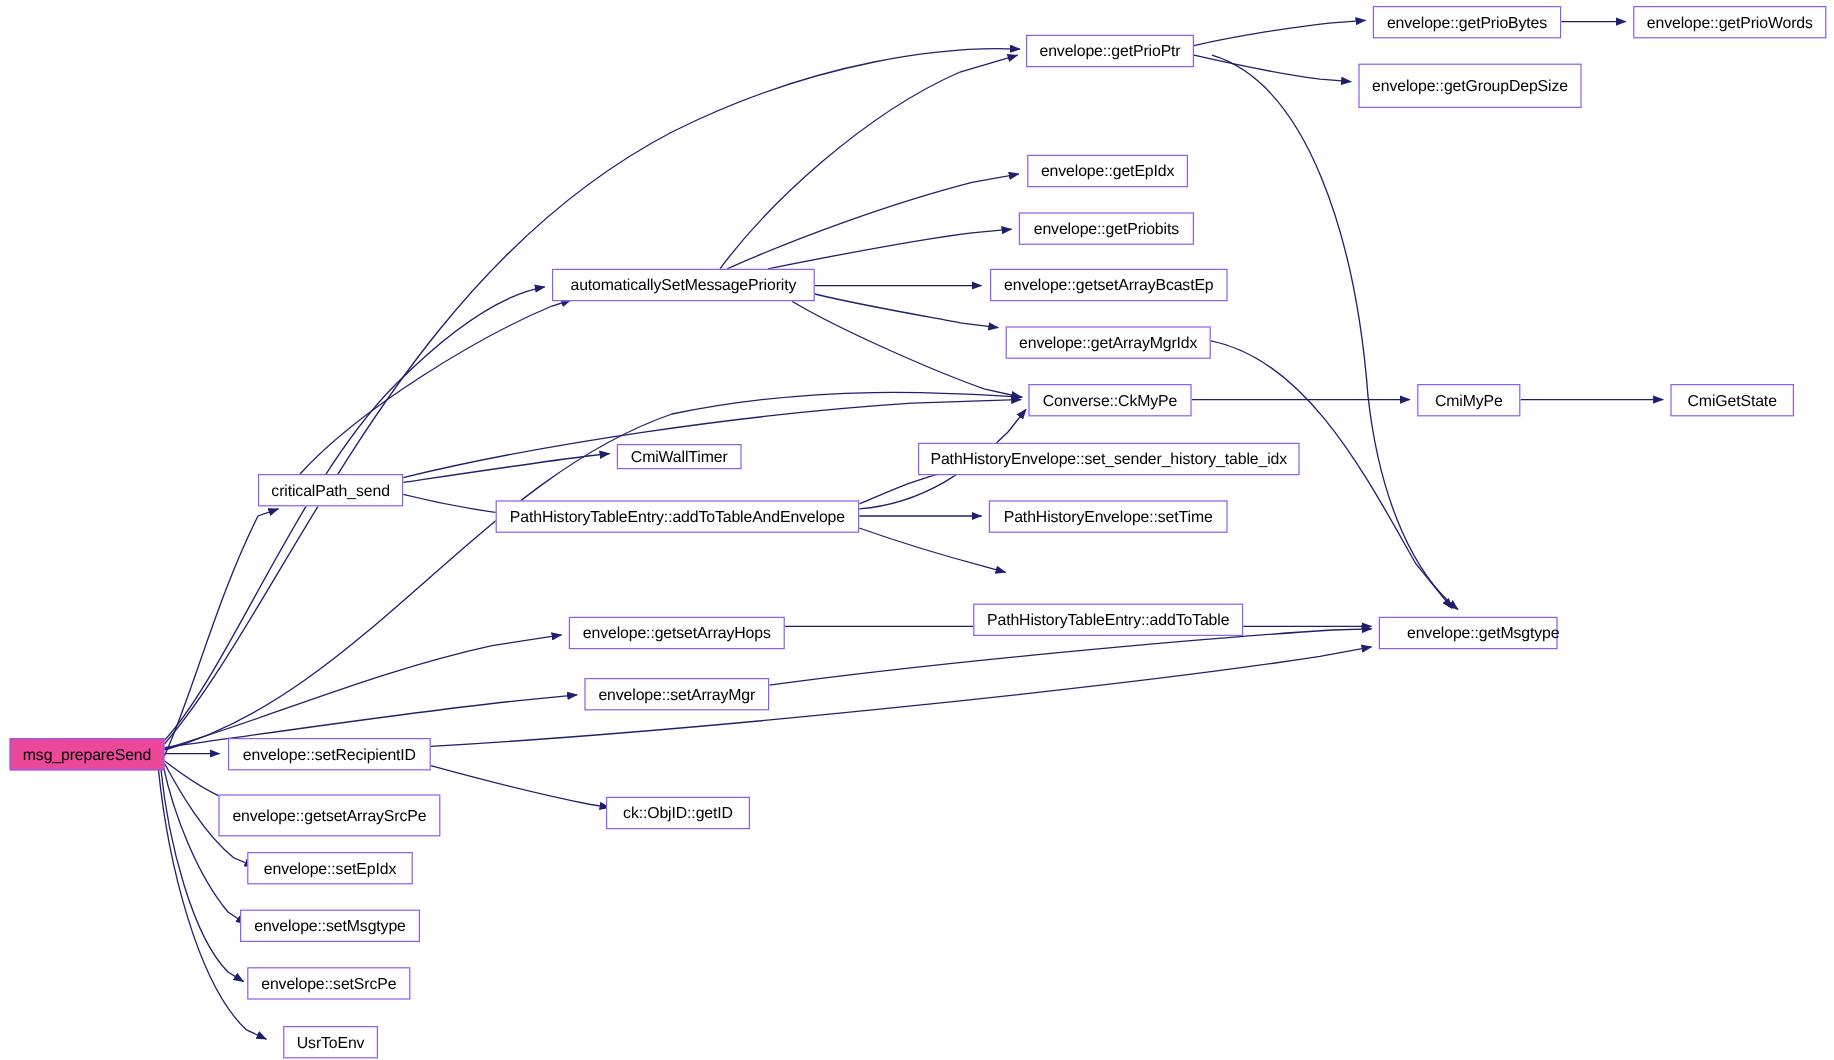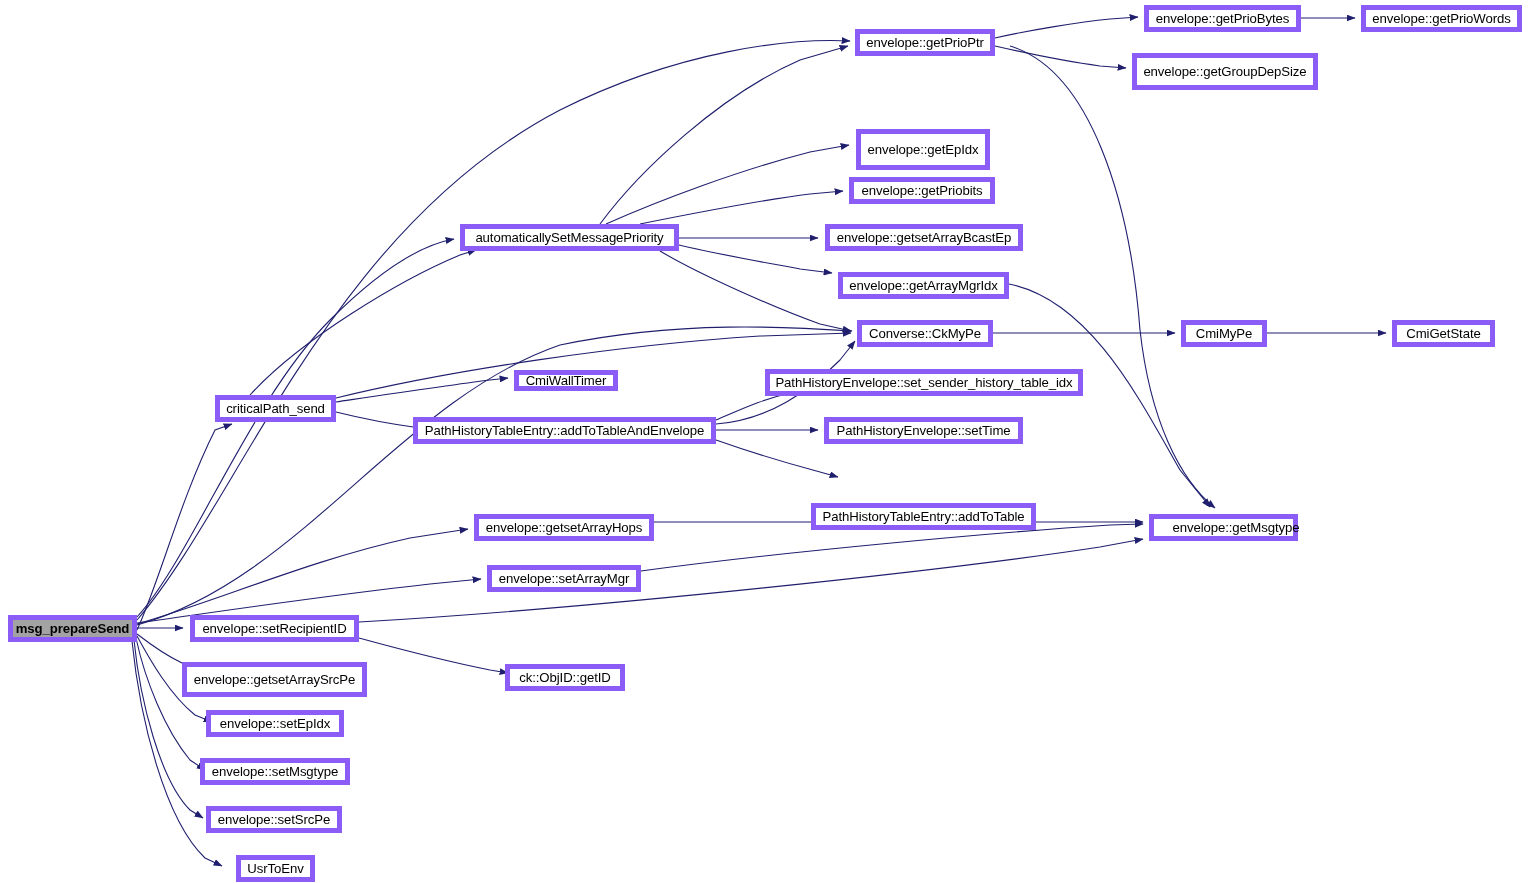--- a/index.html
+++ b/index.html
@@ -18,36 +18,36 @@
   #graph-svg {
     position: absolute;
     top: 0;
     left: 0;
     width: 1528px;
     height: 883px;
   }
   .gnode {
     position: absolute;
     box-sizing: border-box;
-    border: 5px solid #8b5cf6;
+    border: 1px solid #8b5cf6;
     background: #ffffff;
     color: #000000;
     font-family: "Liberation Sans", sans-serif;
     font-size: 13.2px;
     line-height: 1;
     display: flex;
     align-items: center;
     justify-content: center;
     white-space: nowrap;
     letter-spacing: -0.1px;
     cursor: pointer;
   }
   .gnode.root {
-    background: #a3a3a3;
-    font-weight: bold;
+    background: #ec4899;
+    font-weight: normal;
     text-align: right;
   }
   .gnode-label {
     display: block;
     padding: 0 5px;
   }
 </style>
 </head>
 <body>
 
@@ -112,21 +112,21 @@
       </div>
       <div class="gnode" style="left: 1144px; top: 5px; width: 157px; height: 27px;">
         <span class="gnode-label">envelope::getPrioBytes</span>
       </div>
       <div class="gnode" style="left: 1361px; top: 5px; width: 161px; height: 27px;">
         <span class="gnode-label">envelope::getPrioWords</span>
       </div>
       <div class="gnode" style="left: 1132px; top: 53px; width: 186px; height: 37px; text-align: right;">
         <span class="gnode-label">envelope::getGroupDepSize</span>
       </div>
-      <div class="gnode" style="left: 856px; top: 129px; width: 134px; height: 41px;">
+      <div class="gnode" style="left: 856px; top: 129px; width: 134px; height: 27px;">
         <span class="gnode-label">envelope::getEpIdx</span>
       </div>
       <div class="gnode" style="left: 849px; top: 177px; width: 146px; height: 27px;">
         <span class="gnode-label">envelope::getPriobits</span>
       </div>
       <div class="gnode" style="left: 825px; top: 224px; width: 198px; height: 27px;">
         <span class="gnode-label">envelope::getsetArrayBcastEp</span>
       </div>
       <div class="gnode" style="left: 838px; top: 272px; width: 171px; height: 27px;">
         <span class="gnode-label">envelope::getArrayMgrIdx</span>

